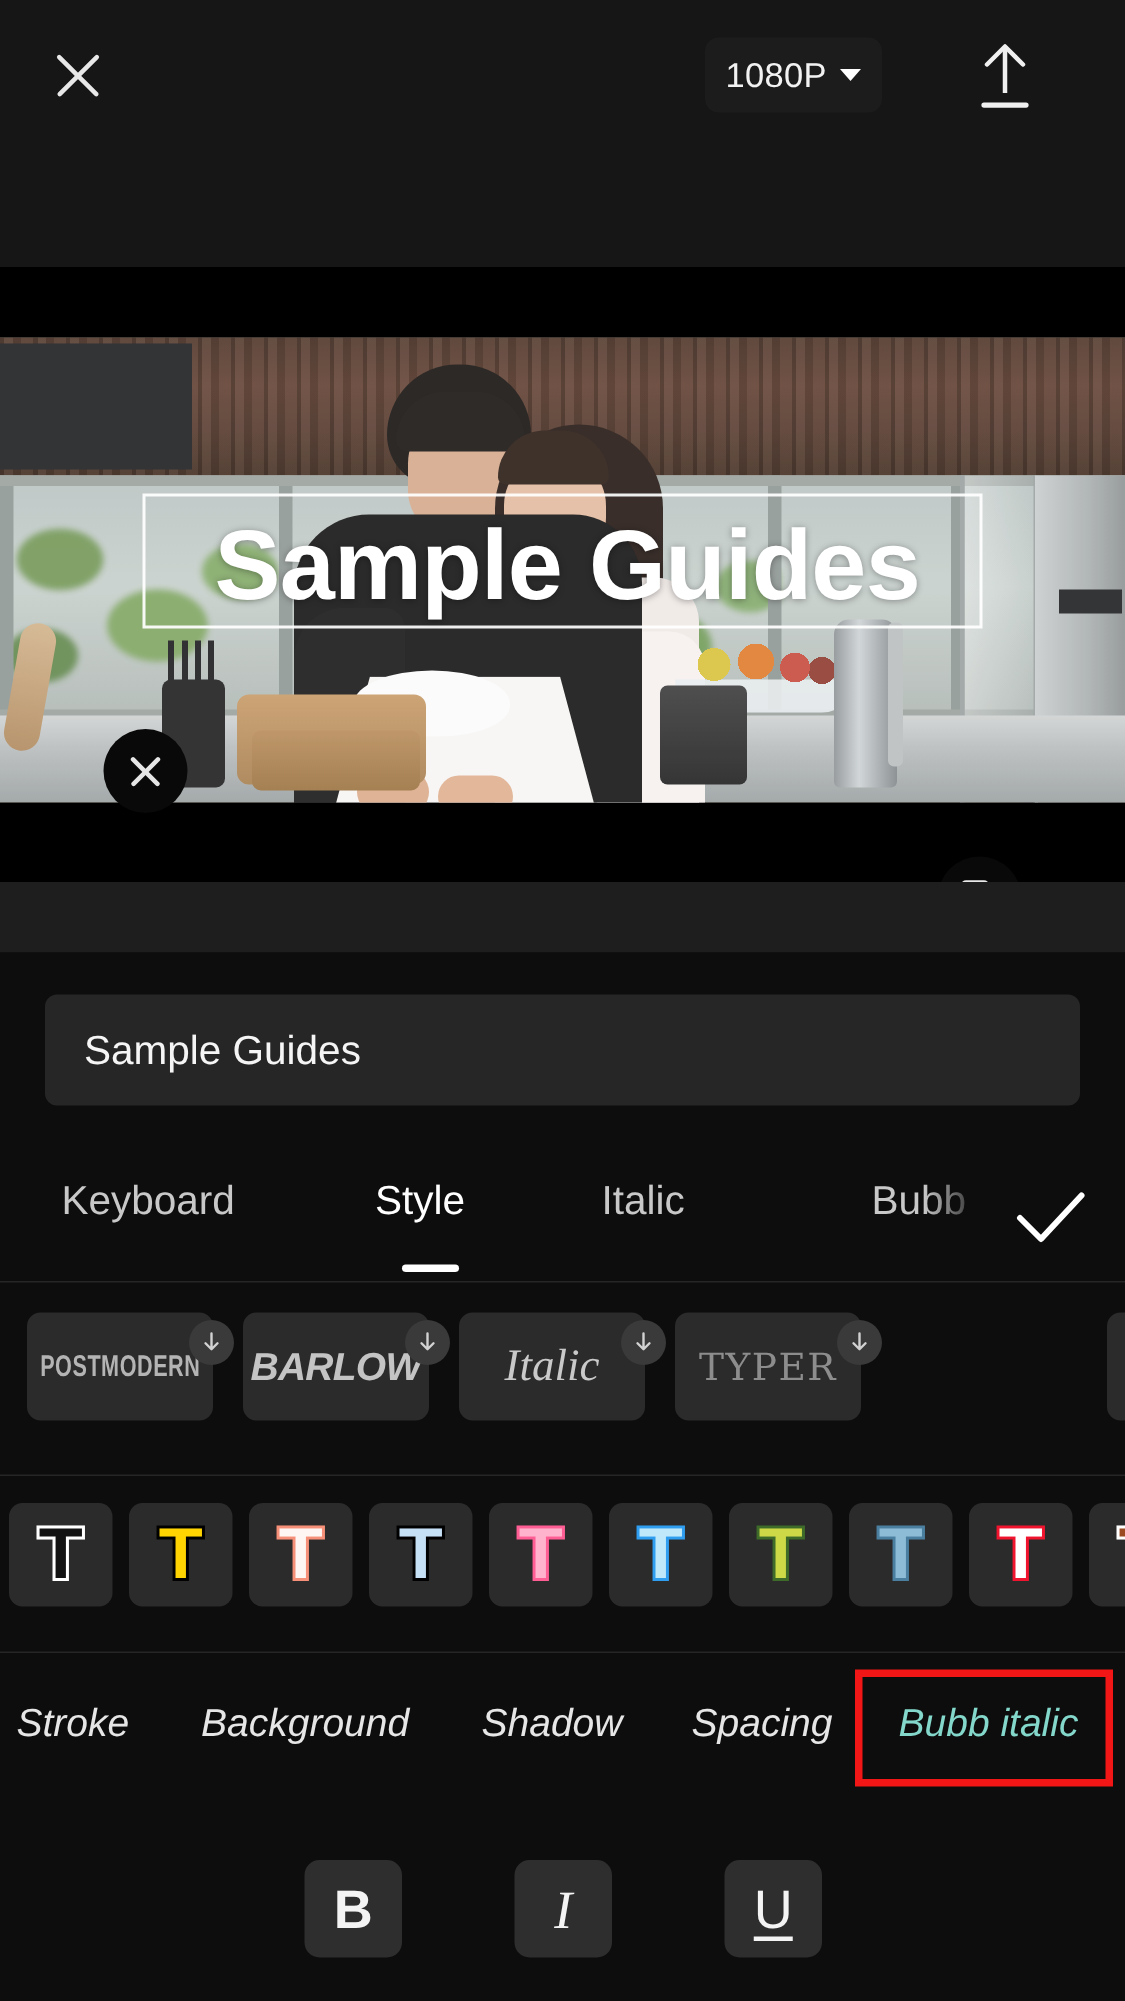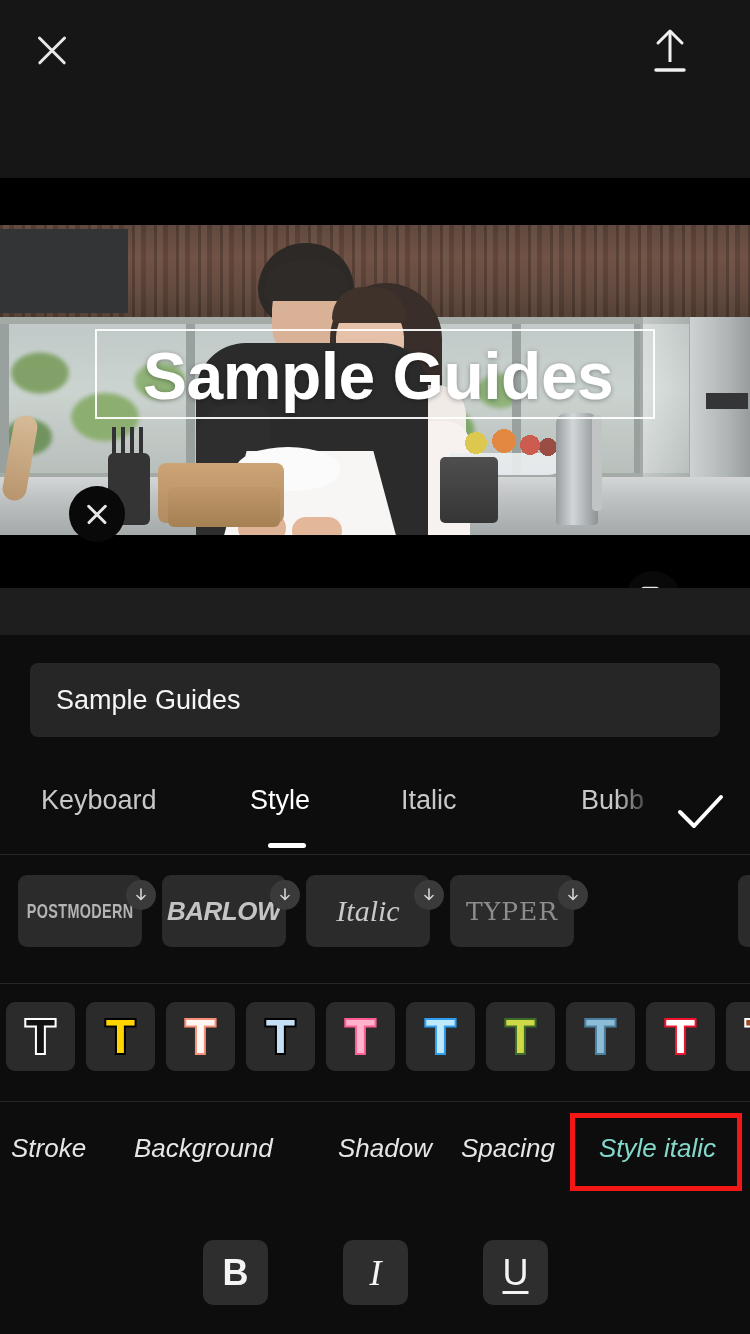--- a/index.html
+++ b/index.html
@@ -407,20 +407,24 @@
   .biu-u span { text-decoration: underline; text-underline-offset: 6px; }
 </style>
 </head>
 <body>
 
 <div id="app">
 
   <div class="topbar">
     <div class="close-x"></div>
 
+    <div class="res-chip">
+      <span class="label">1080P</span>
+      <span class="caret-down"></span>
+    </div>
 
     <div class="upload-btn">
       <svg width="50" height="52" viewBox="0 0 50 52">
         <path d="M25 7 L25 38" stroke="#f0f0f0" stroke-width="3" fill="none"></path>
         <path d="M13 19 L25 7 L37 19" stroke="#f0f0f0" stroke-width="3" fill="none" stroke-linecap="round" stroke-linejoin="round"></path>
         <path d="M11 46 L39 46" stroke="#f0f0f0" stroke-width="3.5" stroke-linecap="round"></path>
       </svg>
     </div>
   </div>
 
@@ -576,23 +580,23 @@
         </div>
       <div class="sw" style="left:726px">
         <span class="glyphT" style="color:#9c4a22;-webkit-text-stroke:4px #ffffff;paint-order:stroke">T</span>
         </div>
     </div>
     <div class="divider" style="top:466px"></div>
 
     <div class="style-tabs">
       <div class="stab" style="left:11px">Stroke</div>
       <div class="stab" style="left:134px">Background</div>
-      <div class="stab" style="left:338px">Shadow</div>
+      <div class="stab" style="left:321px">Shadow</div>
       <div class="stab" style="left:461px">Spacing</div>
-      <div class="stab accent" style="left:599px">Style italic</div>
+      <div class="stab accent" style="left:599px">Bubb italic</div>
     </div>
     <div class="redbox"></div>
 
     <div class="biu">
       <div class="biu-btn biu-b" style="left:203px">
         <span>B</span>
       </div>
       <div class="biu-btn biu-i" style="left:343px">
         <span>I</span>
       </div>

